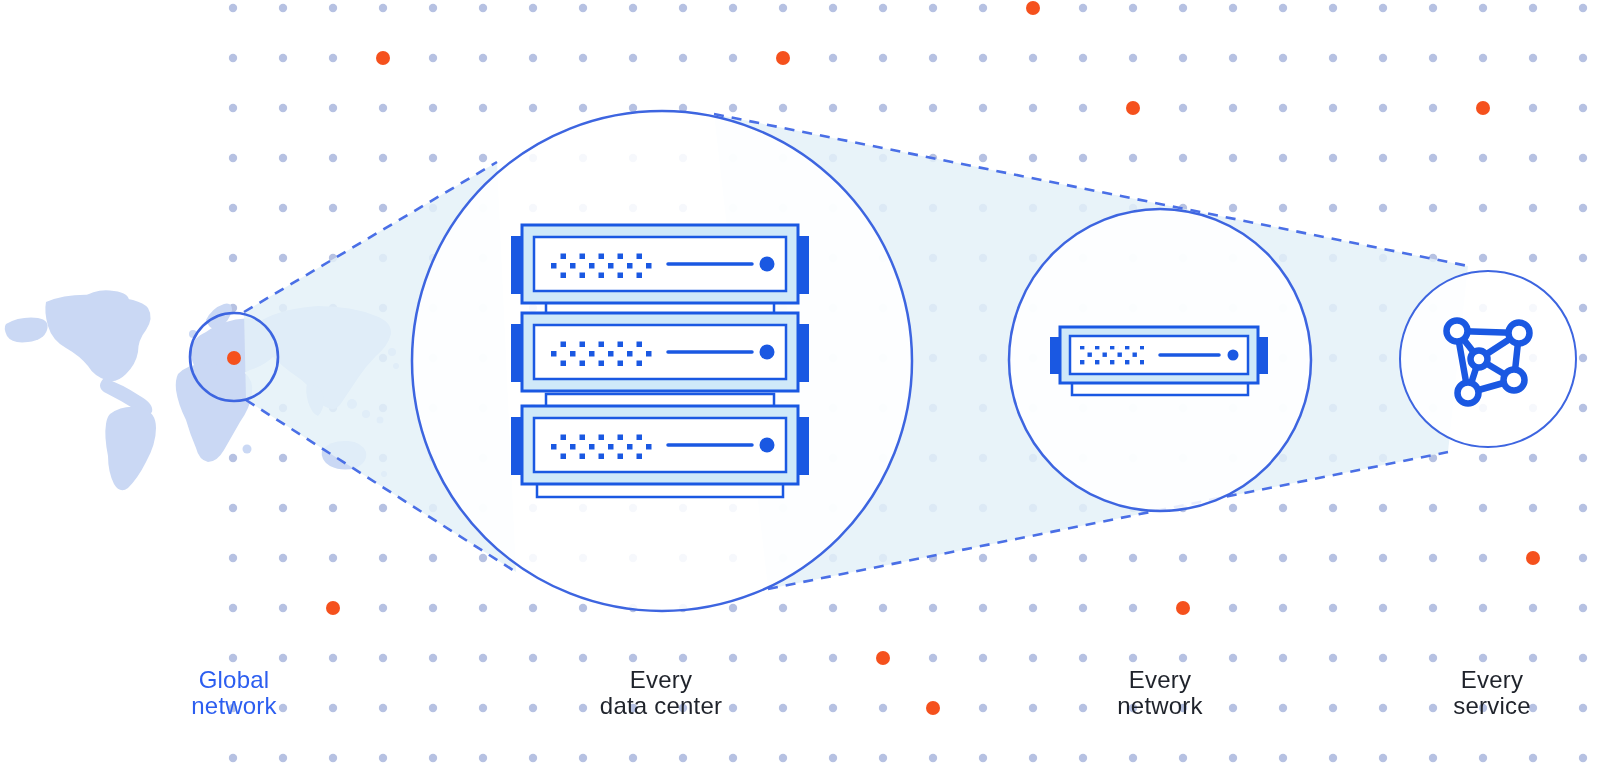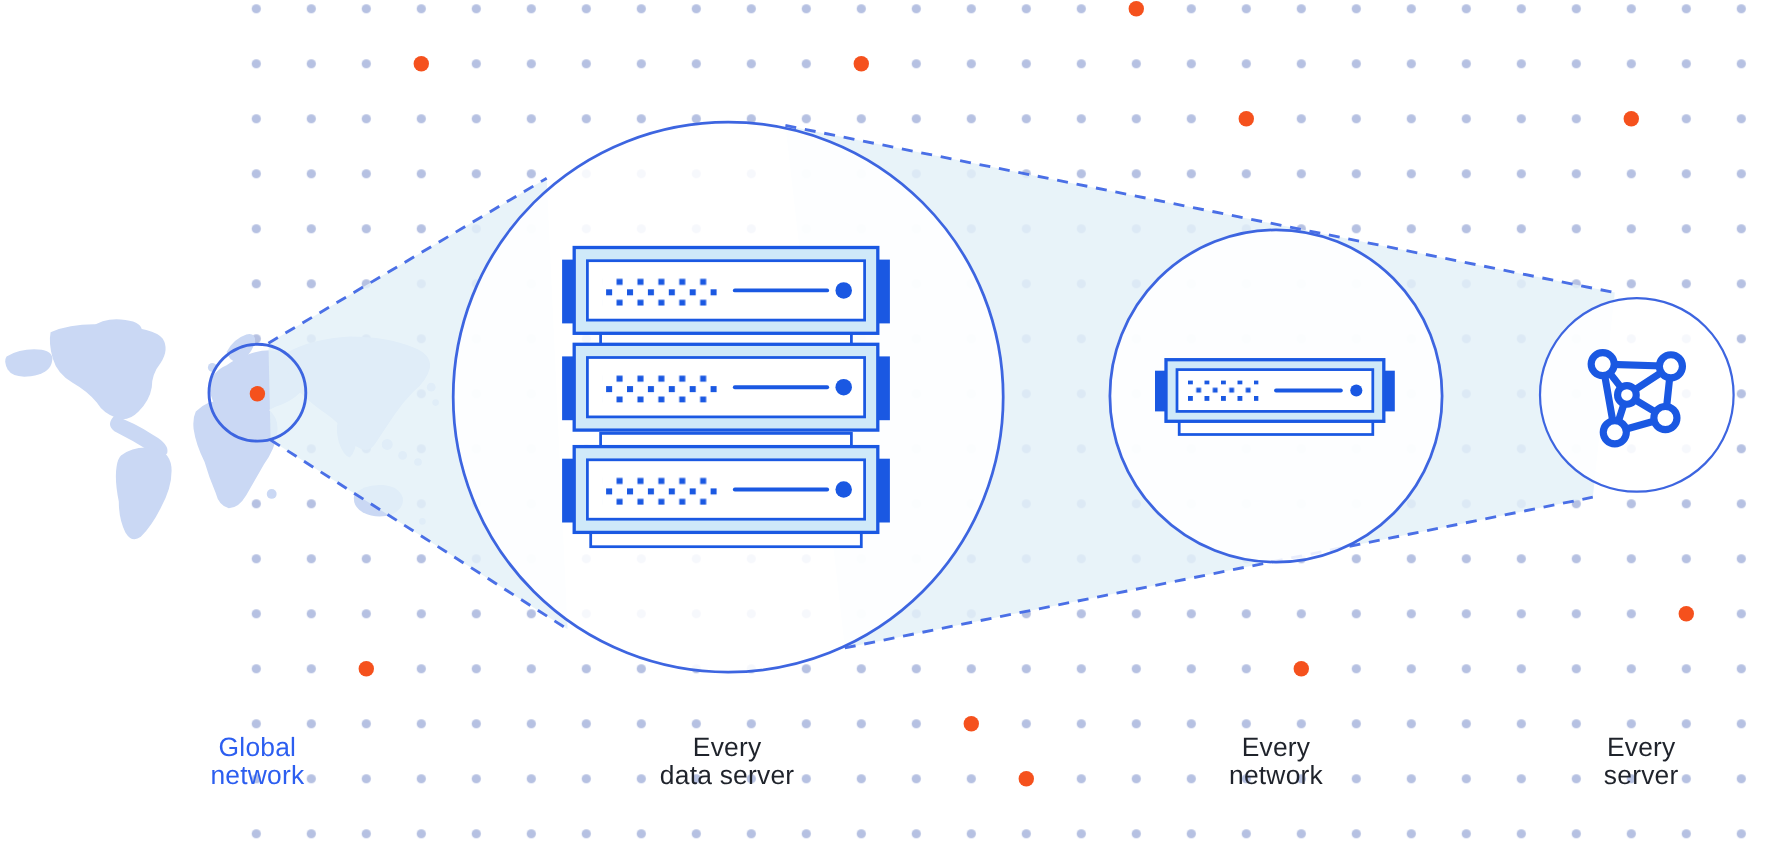--- a/index.html
+++ b/index.html
@@ -159,23 +159,23 @@
       <circle class="odot" cx="1533" cy="558" r="7"></circle>
     </g>
   </svg>
 
   <div class="label blue" style="left:234px">
     <span>Global</span>
     <span>network</span>
   </div>
   <div class="label" style="left:661px">
     <span>Every</span>
-    <span>data server</span>
+    <span>data center</span>
   </div>
   <div class="label" style="left:1160px">
     <span>Every</span>
     <span>network</span>
   </div>
   <div class="label" style="left:1492px">
     <span>Every</span>
-    <span>server</span>
+    <span>service</span>
   </div>
 </div>
 
 </body></html>

